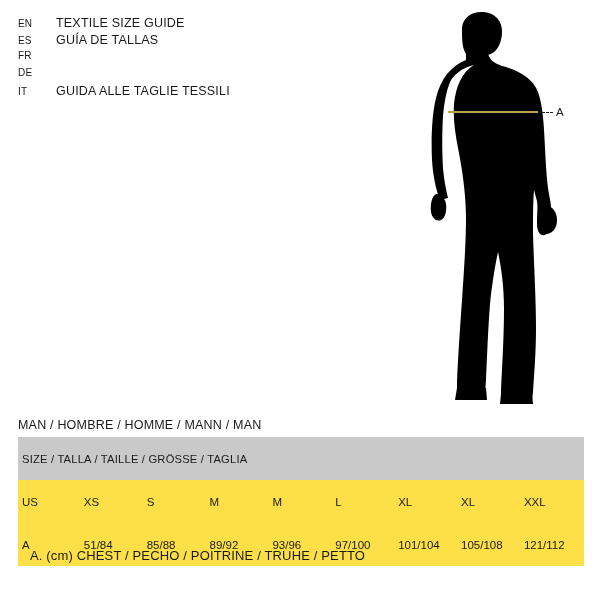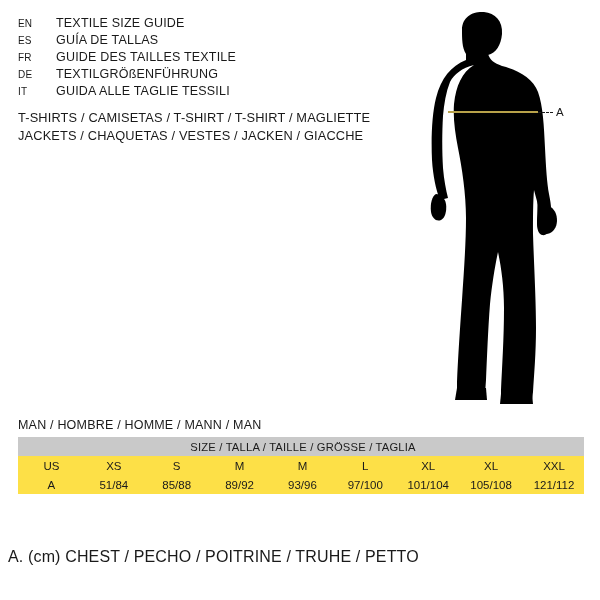--- a/index.html
+++ b/index.html
@@ -97,24 +97,24 @@
     margin-bottom: 5px;
     color: #1a1a1a;
   }
   table.size-table {
     border-collapse: collapse;
     width: 566px;
     table-layout: fixed;
     font-size: 11.5px;
   }
   table.size-table td, table.size-table th {
-    padding: 0;
+    padding: 12px;
     height: 19px;
     vertical-align: middle;
-    text-align: center;
+    text-align: left;
     font-weight: normal;
     color: #1a1a1a;
   }
   .row-head td {
     background: #c9c9c9;
     font-size: 11.2px;
     letter-spacing: 0.2px;
     height: 18px;
   }
   .row-dark td {
@@ -125,59 +125,53 @@
   }
   .col-label {
     width: 86px;
     padding-left: 4px !important;
   }
   .cell {
     padding-left: 3px !important;
   }
   .footnote {
     position: absolute;
-    left: 8px;
+    left: 30px;
     top: 548px;
-    font-size: 16px;
+    font-size: 13px;
     letter-spacing: 0.15px;
     color: #1a1a1a;
   }
 </style>
 </head>
 <body>
 
 <div class="page">
 
   <div class="lang-block">
     <div class="lang-row">
       <span class="lang-code">EN</span>
       <span class="lang-text">TEXTILE SIZE GUIDE</span>
     </div>
     <div class="lang-row">
       <span class="lang-code">ES</span>
       <span class="lang-text">GUÍA DE TALLAS</span>
     </div>
     <div class="lang-row">
       <span class="lang-code">FR</span>
-      <span class="lang-text">GUIDE DES TAILLES TEXTILE</span>
     </div>
     <div class="lang-row">
       <span class="lang-code">DE</span>
-      <span class="lang-text">TEXTILGRÖßENFÜHRUNG</span>
     </div>
     <div class="lang-row">
       <span class="lang-code">IT</span>
       <span class="lang-text">GUIDA ALLE TAGLIE TESSILI</span>
     </div>
   </div>
 
-  <div class="cat-block">
-    <div class="cat-line">T-SHIRTS / CAMISETAS / T-SHIRT / T-SHIRT / MAGLIETTE</div>
-    <div class="cat-line">JACKETS / CHAQUETAS / VESTES / JACKEN / GIACCHE</div>
-  </div>
 
   <div class="figure">
     <svg width="190" height="400" viewBox="0 0 190 400" xmlns="http://www.w3.org/2000/svg">
       <g fill="#000000">
 
         <path d="M62 22 C62 8, 74 3, 84 4 C95 5, 103 13, 102 26 C101 37, 96 45, 88 47 L66 46 C62 40, 62 30, 62 22 Z"></path>
 
         <path d="M66 45 L88 46 C90 52, 94 55, 102 58 C118 62, 133 70, 138 84
                  C143 98, 144 118, 145 140 C146 160, 147 175, 149 186
                  C151 196, 152 203, 150 208 L141 208 C139 200, 136 190, 134 182

